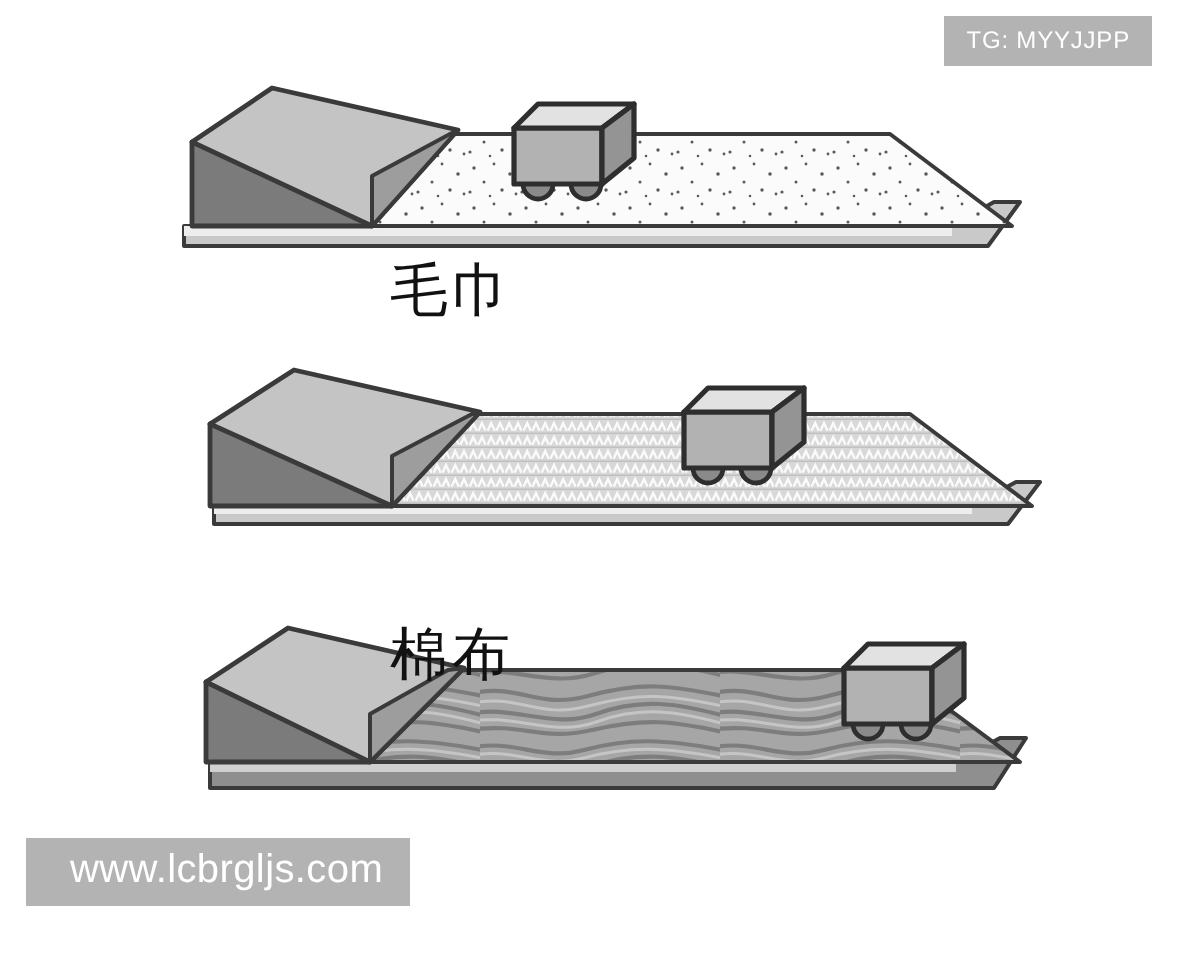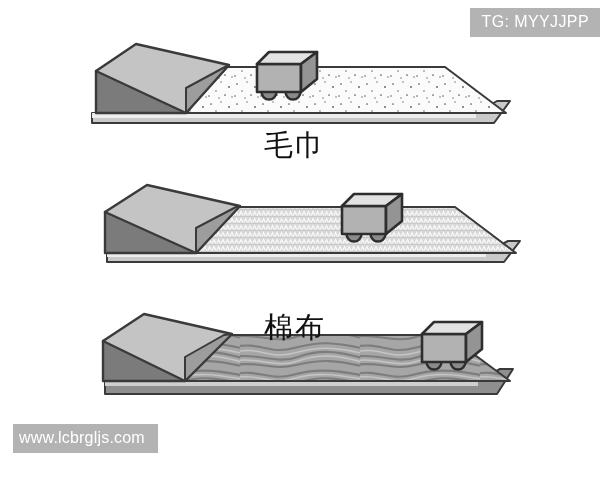--- a/index.html
+++ b/index.html
@@ -15,52 +15,51 @@
     font-family: "Liberation Sans", sans-serif;
   }
   #stage {
     position: absolute;
     left: 0; top: 0;
     width: 600px;
     height: 480px;
   }
   .scene-label {
     position: absolute;
-    text-align: center;
     font-family: Liberation Mono, monospace;
     font-size: 29px;
     color: #111111;
     letter-spacing: 2px;
     width: 200px;
     user-select: none;
   }
   #label-0 { left: 195px; top: 126px; }
   #label-1 { left: 195px; top: 264px; margin-top: 44px; }
   #label-2 { left: 195px; top: 389px; }
 
   .wm {
     position: absolute;
     background: #b3b3b3;
     color: #ffffff;
     font-family: "Liberation Sans", sans-serif;
     font-weight: 400;
     white-space: nowrap;
   }
   #wm-tag {
-    right: 0;
+    right: 24px;
     top: 8px;
-    font-size: 16px;
+    font-size: 12px;
     padding: 5px 11px 6px 11px;
     letter-spacing: 0.4px;
   }
   #wm-site {
     left: 13px;
     bottom: 27px;
-    font-size: 16px;
-    padding: 5px 13px 6px 6px;
+    font-size: 20px;
+    padding: 5px 13px 6px 22px;
     letter-spacing: 0.2px;
     margin-top: 40px;
   }
 </style>
 </head>
 <body>
 
 <div id="stage">
 
   <svg id="art" width="600" height="480" viewBox="0 0 600 480">

